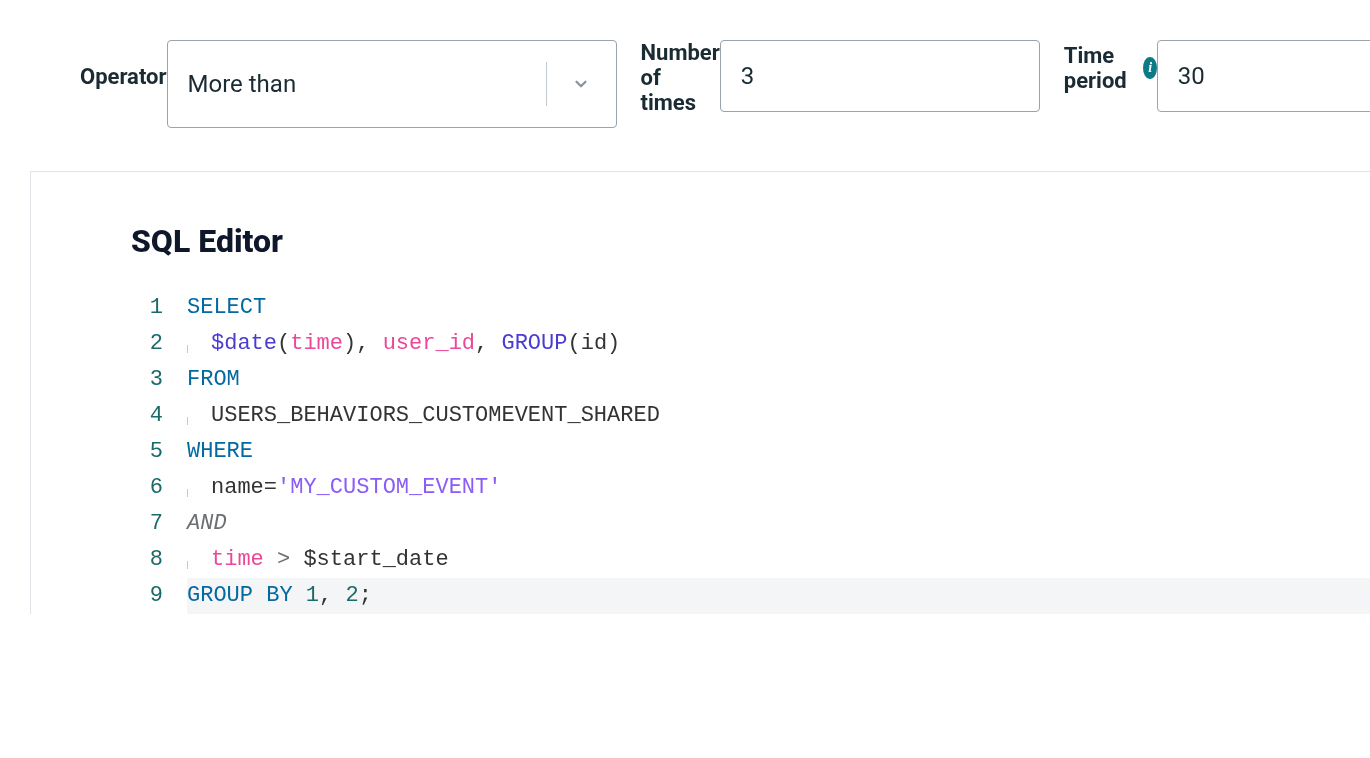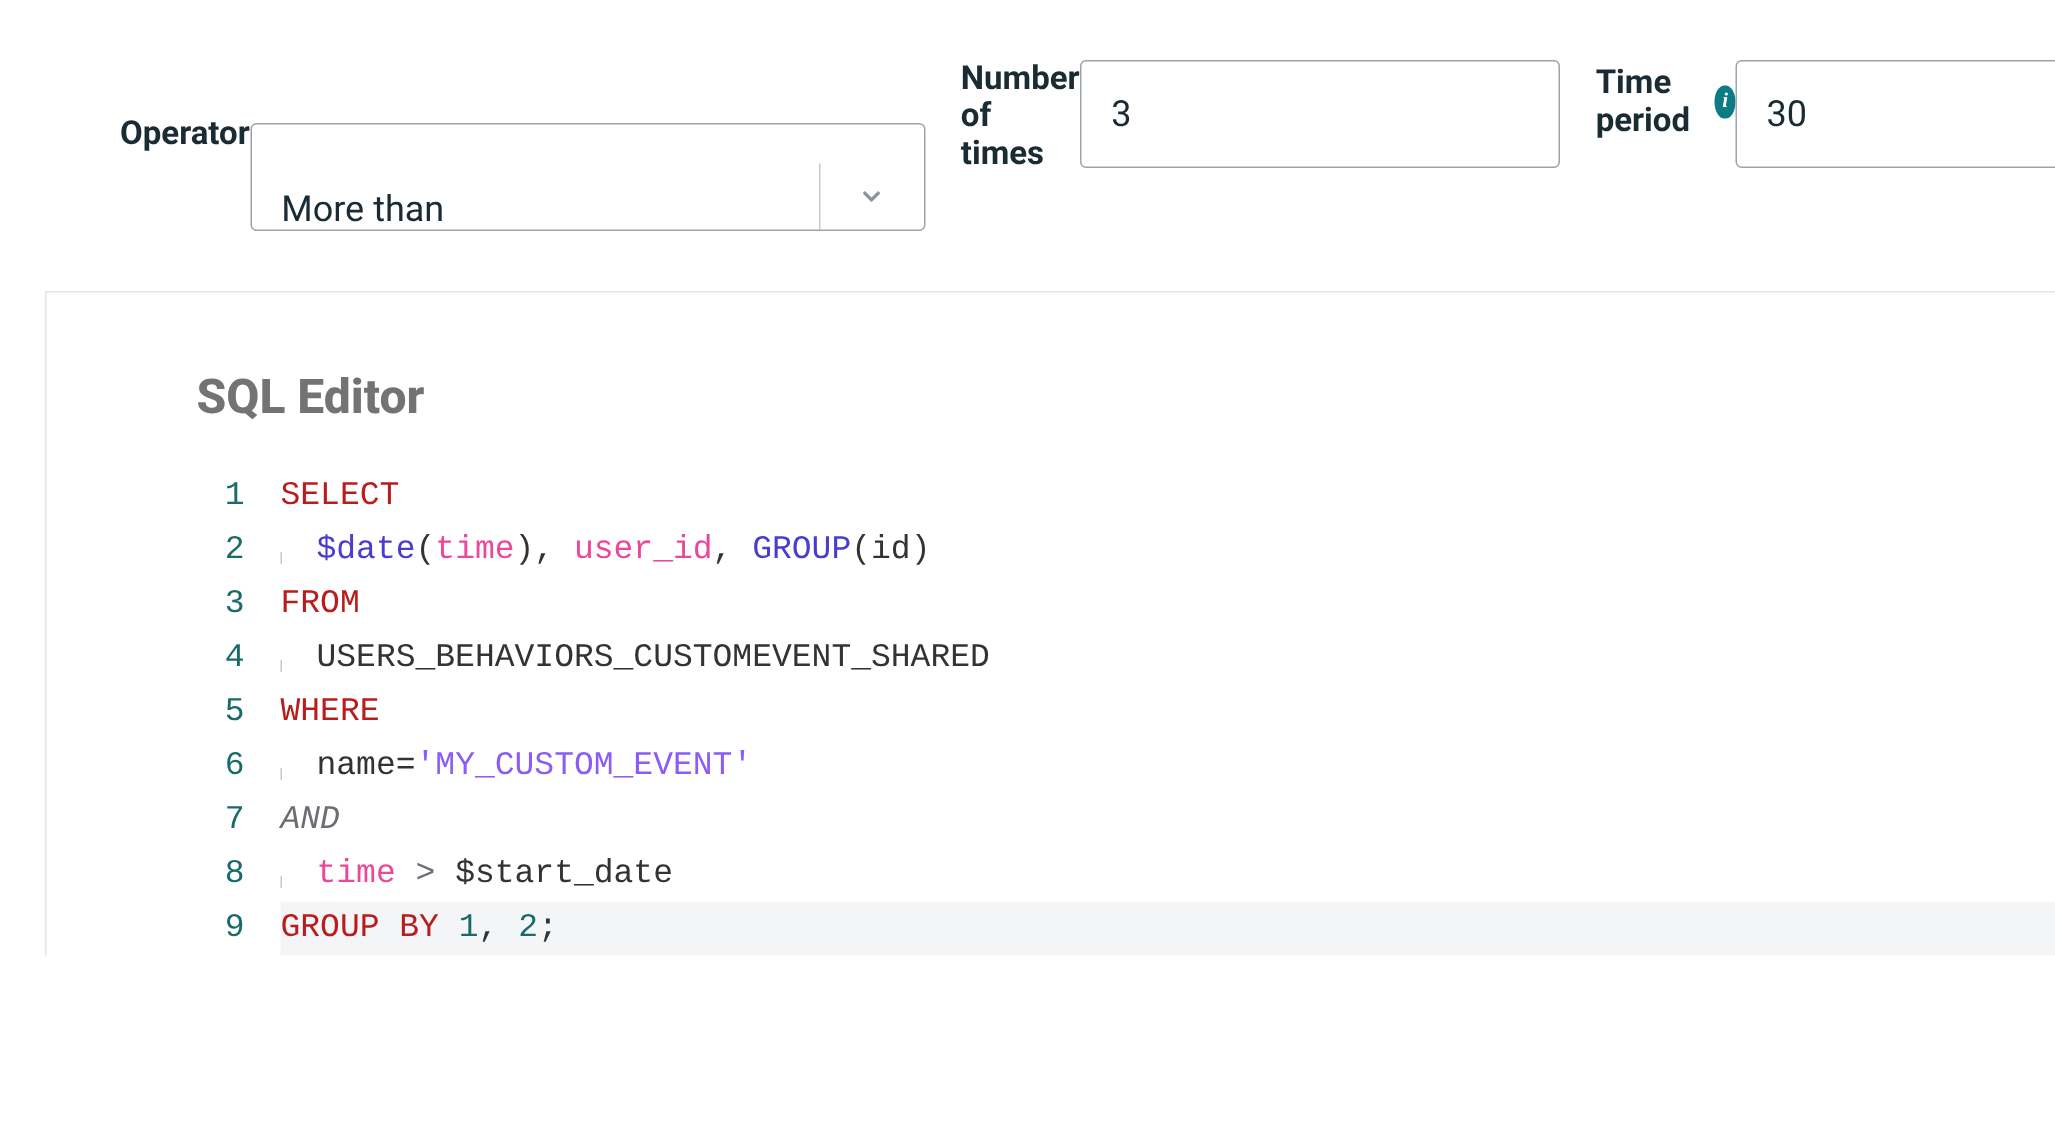--- a/index.html
+++ b/index.html
@@ -40,26 +40,25 @@
       background: #0b7b85;
       color: #fff;
       font-size: 14px;
       font-weight: 700;
       font-family: Georgia, serif;
       font-style: italic;
     }
     .select-box {
       position: relative;
       width: 450px;
-      height: 72px;
+      height: 88px;
       border: 1px solid #9aa4ac;
       border-radius: 4px;
       display: flex;
-      align-items: flex-end;
-      margin-top: 42px;
+      align-items: center;
     }
     .select-value {
       padding: 0 20px;
       font-size: 24px;
       color: #1a2b34;
       flex: 1;
     }
     .select-caret {
       width: 70px;
       height: 44px;
@@ -84,21 +83,21 @@
     .editor-section {
       margin-top: 10px;
       padding: 50px 0 0 100px;
       border-top: 1px solid #e0e4e8;
       border-left: 1px solid #e0e4e8;
       margin-left: 30px;
     }
     .section-title {
       font-size: 32px;
       font-weight: 800;
-      color: #737373;
+      color: #0f172a;
       margin-bottom: 30px;
     }
     .code-editor {
       font-family: "SFMono-Regular", Consolas, "Liberation Mono", Menlo, monospace;
       font-size: 22px;
       line-height: 36px;
       display: flex;
     }
     .gutter {
       width: 56px;
@@ -126,21 +125,21 @@
       position: relative;
     }
     .indent-guide::before {
       content: "";
       position: absolute;
       left: 0;
       top: -4px;
       bottom: -4px;
       border-left: 1px solid #c3cad0;
     }
-    .kw { color: #b91c1c; }
+    .kw { color: #0369a1; }
     .fn { color: #4b3cd0; }
     .id { color: #ec4899; }
     .str { color: #8b5cf6; margin-top: 16px; }
     .num { color: #1a6a6a; }
     .op  { color: #6b6f73; }
     .and { color: #6b6f73; font-style: italic; }
     .plain { color: #333; }
   </style>
 </head>
 <body>

